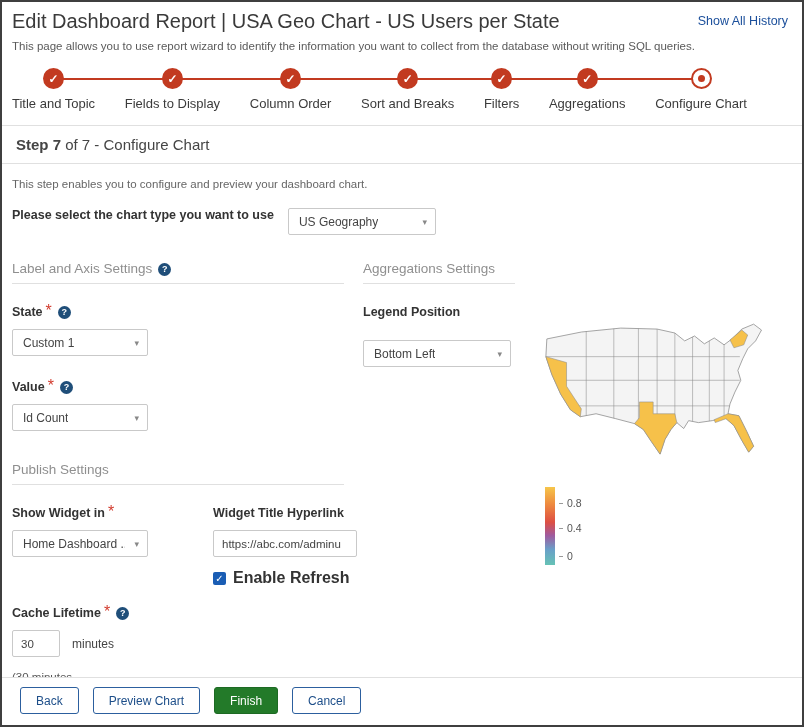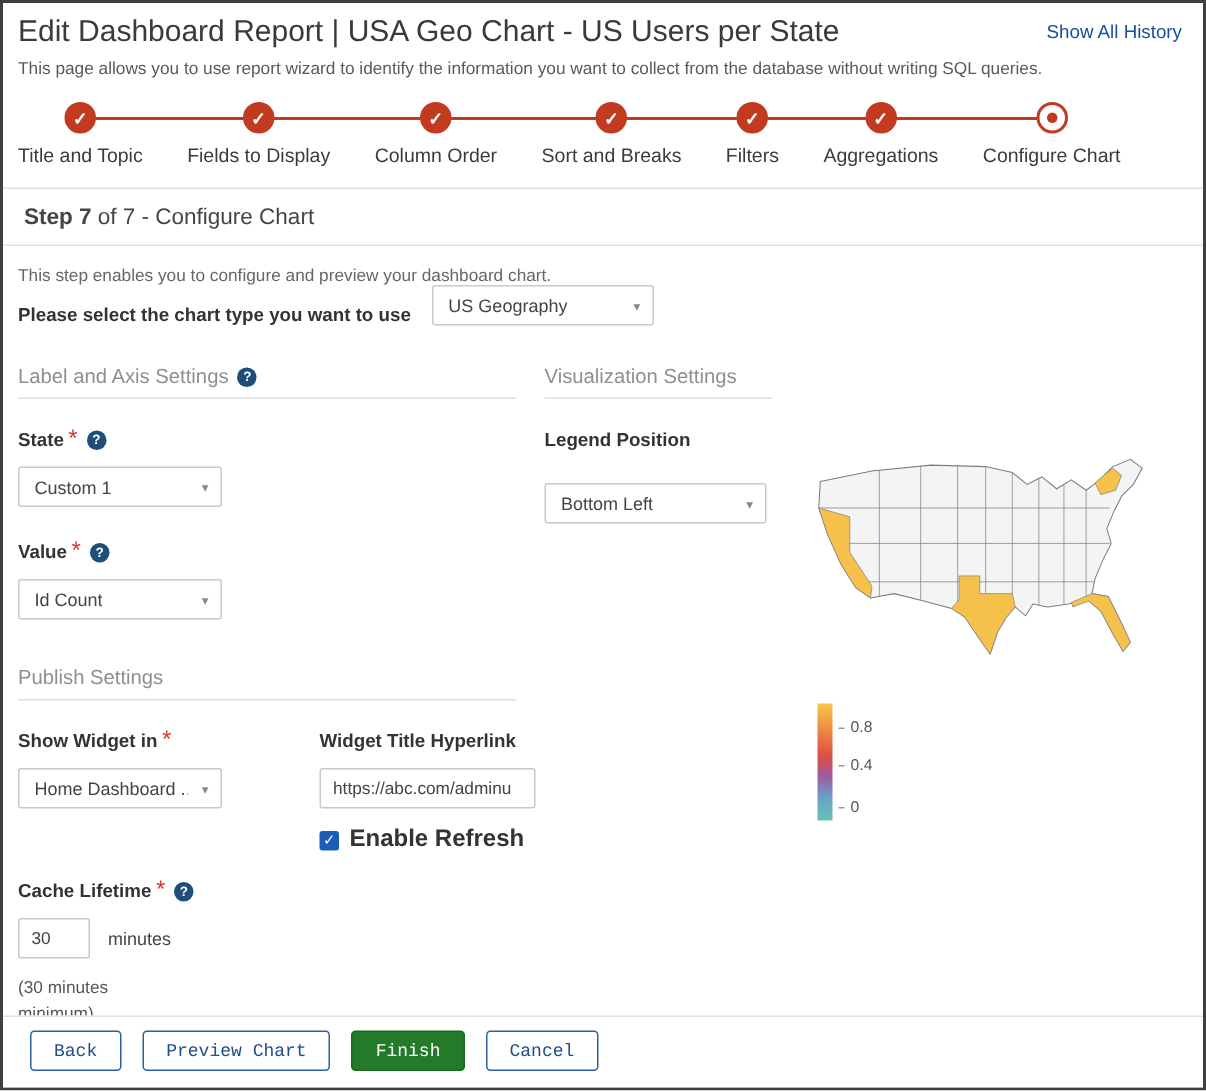--- a/index.html
+++ b/index.html
@@ -39,21 +39,21 @@
     color:#fff; font-size:9px; line-height:13px; text-align:center; font-weight:bold;
     margin-left:6px; vertical-align:1px; cursor:pointer; }
   .select { position:relative; display:inline-flex; align-items:center; height:27px;
     border:1px solid #c9c9c9; border-radius:2px; background:#fff; padding:0 22px 0 10px;
     font-size:12px; color:#444; cursor:pointer; }
   .select .val { white-space:nowrap; overflow:hidden; max-width:100%; }
   .caret { position:absolute; right:8px; top:50%; transform:translateY(-50%); color:#888; font-size:9px; }
   .tinput { height:27px; border:1px solid #c9c9c9; border-radius:2px; padding:0 8px;
     font-size:11.5px; color:#444; font-family:"Liberation Sans", sans-serif; }
 
-  .chart-type-row { display:flex; align-items:flex-end; }
+  .chart-type-row { display:flex; align-items:flex-start; margin-top:18px; }
   .chart-type-row .lbl { margin-right:14px; }
   .chart-type-row .select { width:148px; }
 
   
   .content-cols { display:flex; margin-top:26px; }
   .col-left { width:345px; flex:none; }
   .col-mid { width:152px; flex:none; margin-left:6px; }
   .col-right { flex:1; margin-left:22px; }
 
   .section-heading { font-size:13.5px; color:#8f8f8f; padding-bottom:7px;
@@ -96,21 +96,21 @@
     background:linear-gradient(to bottom,#f6c64a 0%,#ee8a3f 22%,#dd4f43 45%,#a05a9e 62%,#6a9fc8 80%,#66c2b5 100%); }
   .legend-tick { position:absolute; left:14px; width:4px; height:1px; background:#999; }
   .t1 { top:16px; } .t2 { top:41px; } .t3 { top:69px; }
   .legend-label { position:absolute; left:22px; font-size:10.5px; color:#555; }
   .l1 { top:10px; } .l2 { top:35px; } .l3 { top:63px; }
 
   
   .footer { position:absolute; bottom:0; left:0; right:0; border-top:1px solid #e0e0e0;
     background:#fff; display:flex; gap:14px; padding:9px 18px 11px; }
   .btn { height:27px; padding:0 15px; font-size:12px; border-radius:3px; cursor:pointer;
-    font-family:Liberation Mono, monospace; }
+    font-family:Liberation Sans, sans-serif; }
   .btn-outline { background:#fff; border:1px solid #2c5f9e; color:#1d4e89; }
   .btn-finish { background:#237a29; border:1px solid #1d6a23; color:#fff; }
 </style>
 </head>
 <body>
 
 <div class="page">
 
   <div class="header">
     <h1 class="page-title">Edit Dashboard Report | USA Geo Chart - US Users per State</h1>
@@ -245,21 +245,21 @@
       <div class="restrict-block">
         <div class="lblrow">
           <span class="lbl">Restrict to User Labels</span><span class="edit-icon">✎</span>
         </div>
 
       </div>
     </div>
 
     <div class="col-mid">
       <div class="section-heading">
-        <span>Visualization Settings</span>
+        <span>Aggregations Settings</span>
       </div>
       <div class="lblrow">
         <span class="lbl">Legend Position</span>
       </div>
       <div class="select" style="margin-top:10px;">
         <span class="val">Bottom Left</span>
         <span class="caret">▾</span>
       </div>
     </div>
 

